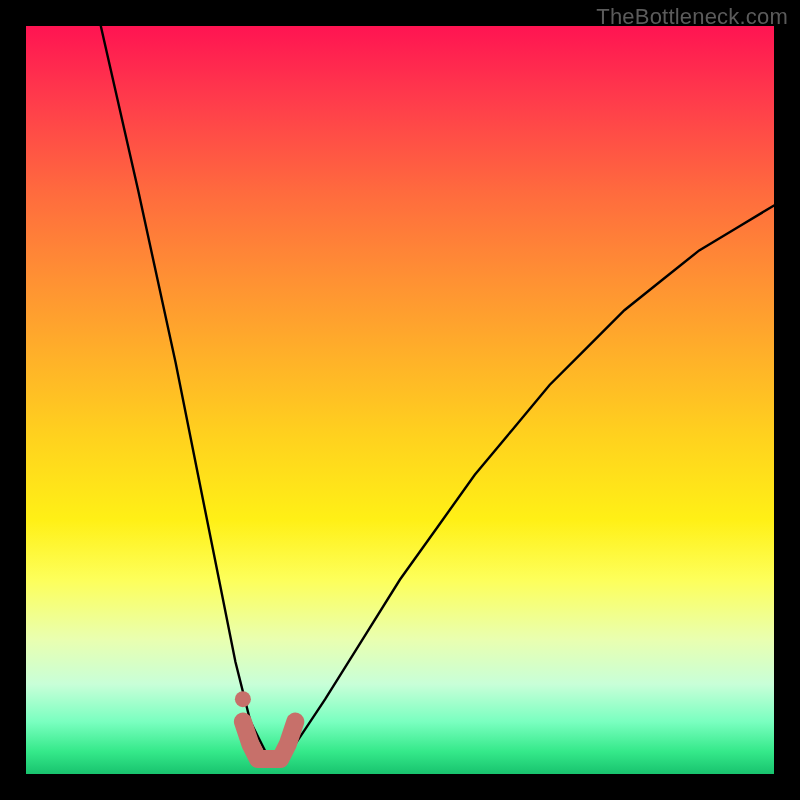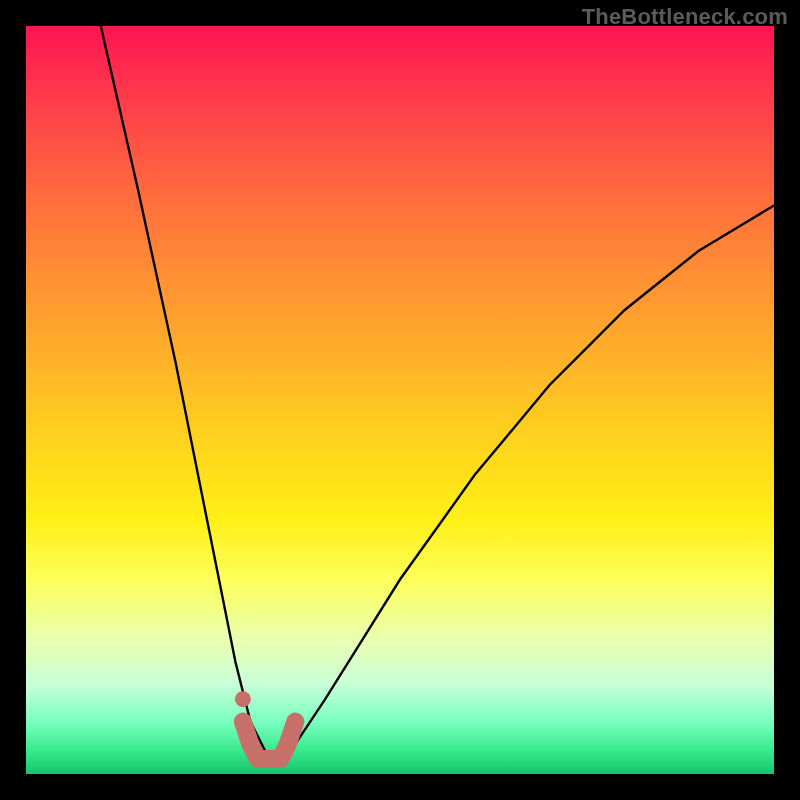--- a/index.html
+++ b/index.html
@@ -32,21 +32,21 @@
       #35e98a 97%,
       #18c36e 100%
     );
   }
   .watermark {
     position: absolute;
     top: 4px;
     right: 12px;
     color: #5b5b5b;
     font-size: 22px;
-    font-weight: 700;
+    font-weight: 400;
     letter-spacing: 0.2px;
   }
   svg.curve {
     position: absolute;
     left: 0;
     top: 0;
     width: 748px;
     height: 748px;
     overflow: visible;
   }

